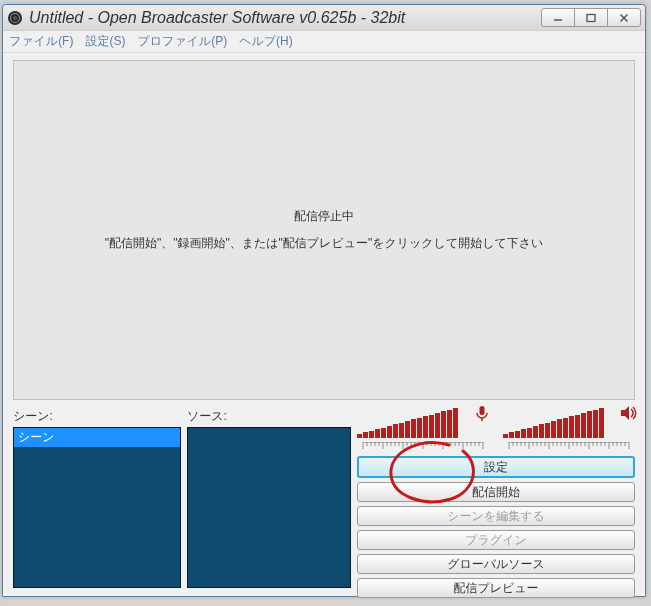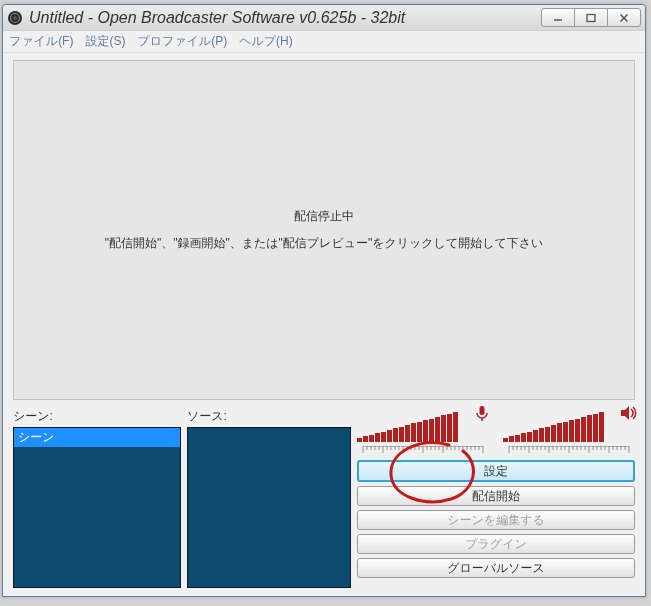--- a/index.html
+++ b/index.html
@@ -311,20 +311,21 @@
             </svg>
           </div>
       </div>
 
       <div class="btns">
         <div class="btn selected">設定</div>
         <div class="btn">配信開始</div>
         <div class="btn disabled">シーンを編集する</div>
         <div class="btn disabled">プラグイン</div>
         <div class="btn">グローバルソース</div>
+        <div class="btn">配信プレビュー</div>
       </div>
 
     </div>
   </div>
 
   <svg class="annot" style="left:378px; top:434px;" width="105" height="72">
     <path d="M 68 6 C 40 -2, 8 12, 10 36 C 12 58, 44 68, 70 60 C 94 52, 100 26, 82 12" fill="none" stroke="#c81818" stroke-width="3" stroke-linecap="round"></path>
   </svg>
 
 </div>

